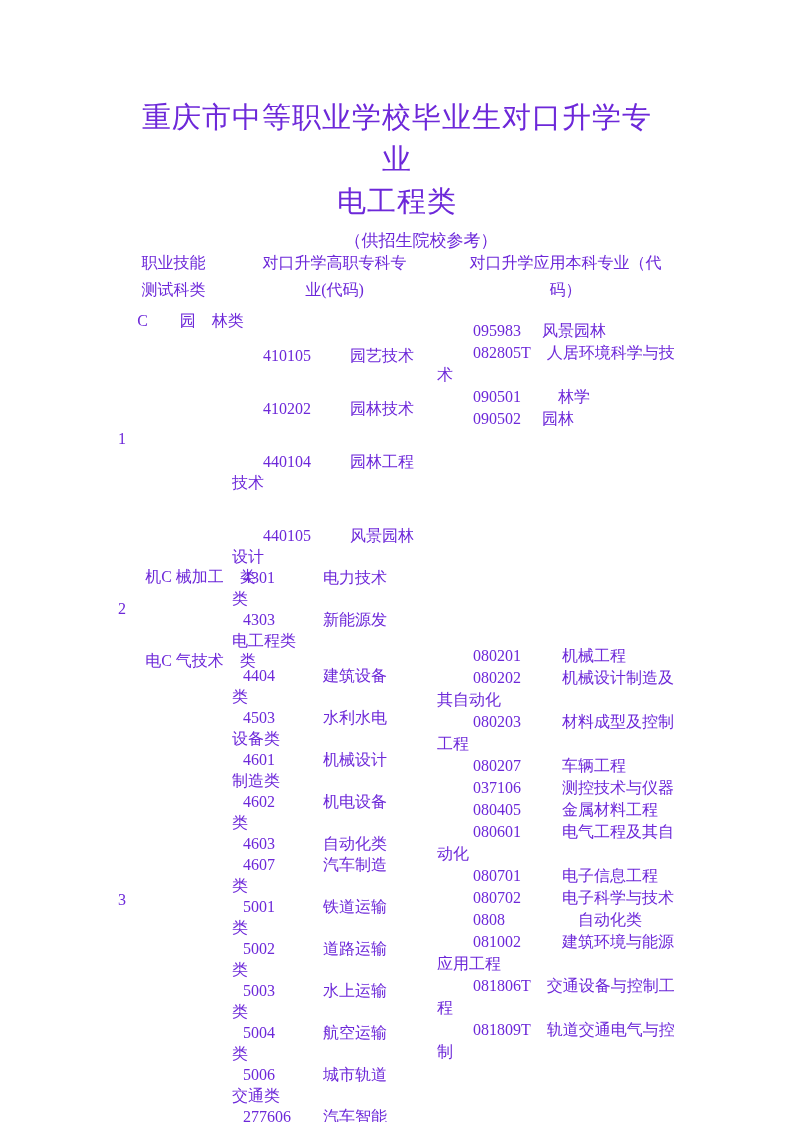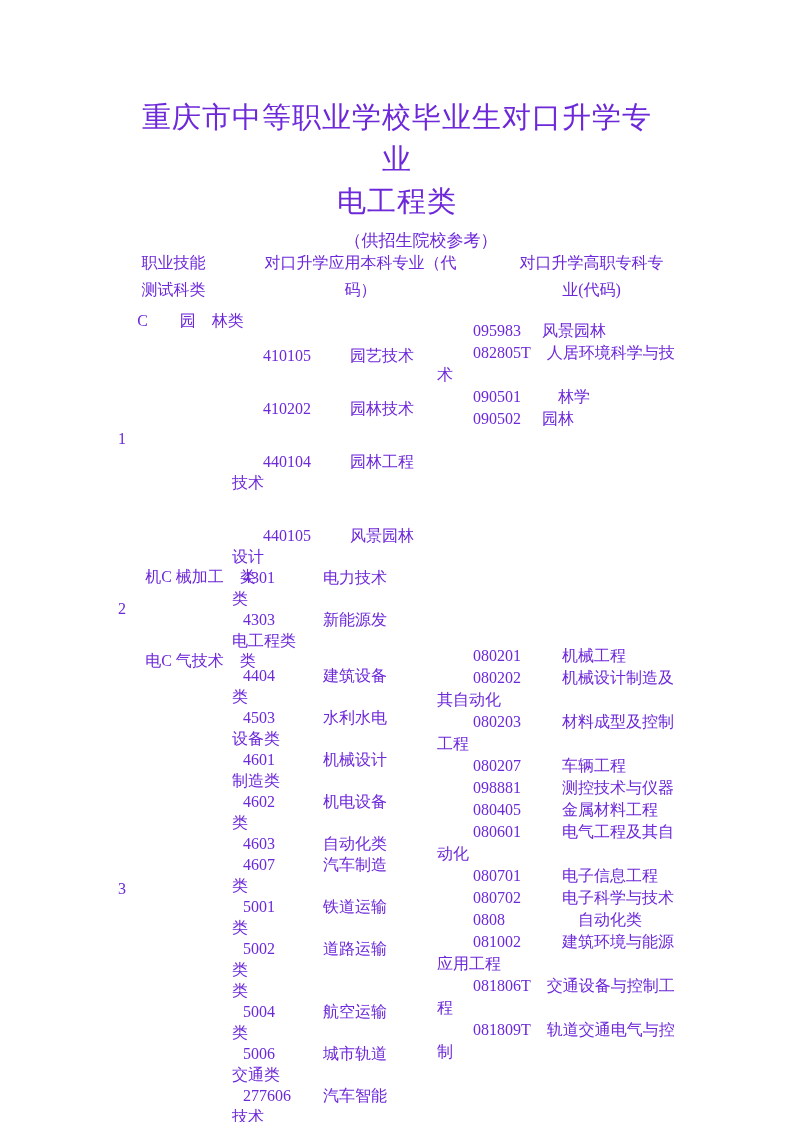--- a/index.html
+++ b/index.html
@@ -123,27 +123,27 @@
     <div class="title-line">电工程类</div>
     <div class="subtitle">（供招生院校参考）</div>
   </div>
 
   <div class="table">
     <div class="thead">
       <div class="th th-cat">
         <div class="hline">职业技能</div>
         <div class="hline">测试科类</div>
       </div>
+      <div class="th th-zk">
+        <div class="hline">对口升学高职专科专</div>
+        <div class="hline">业(代码)</div>
+      </div>
       <div class="th th-bk">
         <div class="hline">对口升学应用本科专业（代</div>
         <div class="hline">码）</div>
-      </div>
-      <div class="th th-zk">
-        <div class="hline">对口升学高职专科专</div>
-        <div class="hline">业(代码)</div>
       </div>
     </div>
     <div id="tbody">
         <div class="row row-1">
           <div class="cell-num">
             <div>1</div>
           </div>
           <div class="cell-cat">
             <div class="cat-line">C　　园</div>
             <div class="cat-line">　林类</div>
@@ -236,20 +236,21 @@
             </div>
             <div class="item">
               <div class="line l1"><span class="code">5001</span><span>铁道运输</span></div>
               <div class="line cont">类</div>
             </div>
             <div class="item">
               <div class="line l1"><span class="code">5002</span><span>道路运输</span></div>
               <div class="line cont">类</div>
             </div>
             <div class="item">
+              <div class="line l1"><span class="code">5003</span><span>水上运输</span></div>
               <div class="line cont">类</div>
             </div>
             <div class="item">
               <div class="line l1"><span class="code">5004</span><span>航空运输</span></div>
               <div class="line cont">类</div>
             </div>
             <div class="item">
               <div class="line l1"><span class="code">5006</span><span>城市轨道</span></div>
               <div class="line cont">交通类</div>
             </div>
@@ -267,21 +268,21 @@
               <div class="line cont">其自动化</div>
             </div>
             <div class="item">
               <div class="line l1"><span class="code">080203</span><span>材料成型及控制</span></div>
               <div class="line cont">工程</div>
             </div>
             <div class="item">
               <div class="line l1"><span class="code">080207</span><span>车辆工程</span></div>
             </div>
             <div class="item">
-              <div class="line l1"><span class="code">098881</span><span>测控技术与仪器</span></div>
+              <div class="line l1"><span class="code">037106</span><span>测控技术与仪器</span></div>
             </div>
             <div class="item">
               <div class="line l1"><span class="code">080405</span><span>金属材料工程</span></div>
             </div>
             <div class="item">
               <div class="line l1"><span class="code">080601</span><span>电气工程及其自</span></div>
               <div class="line cont">动化</div>
             </div>
             <div class="item">
               <div class="line l1"><span class="code">080701</span><span>电子信息工程</span></div>

